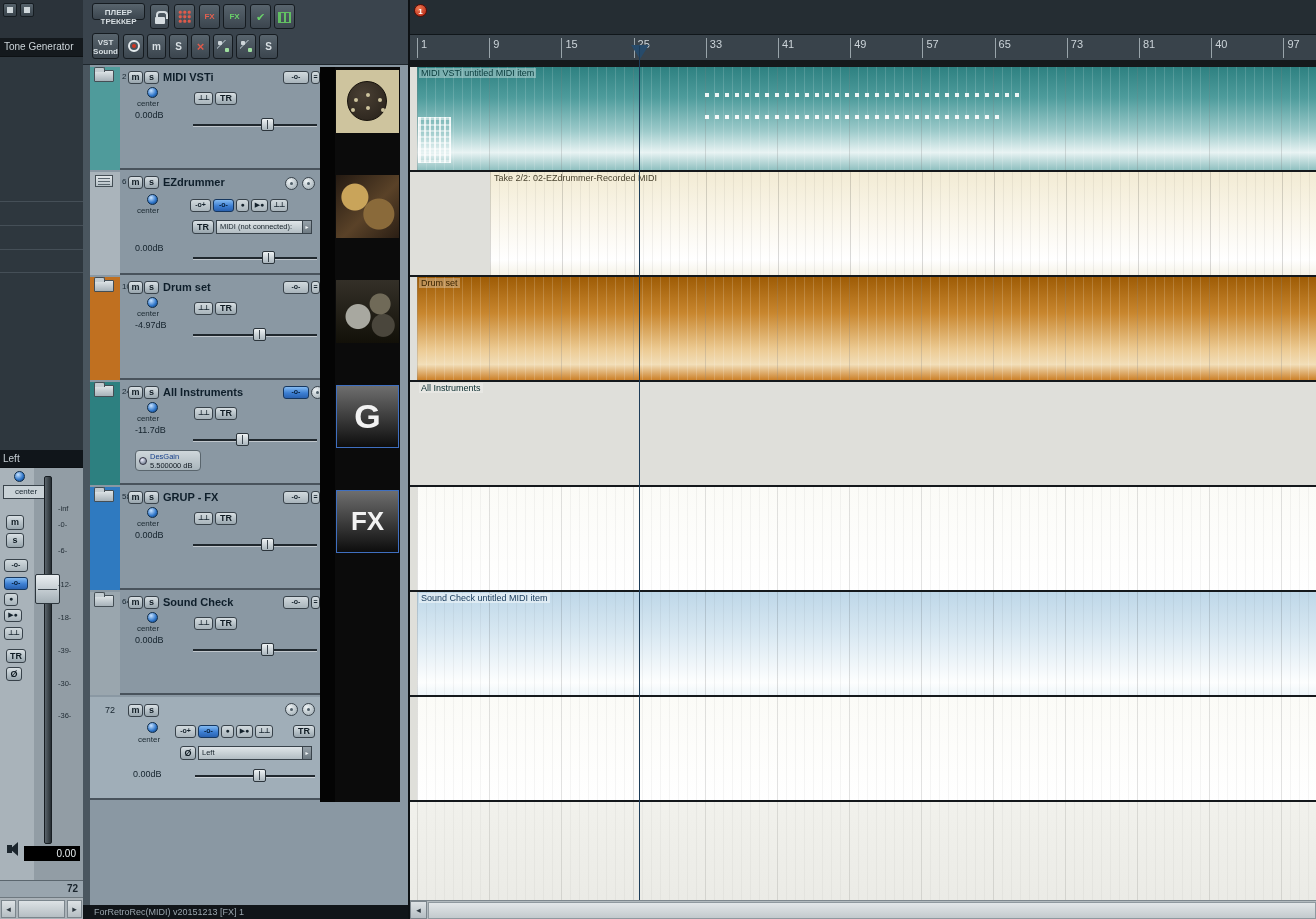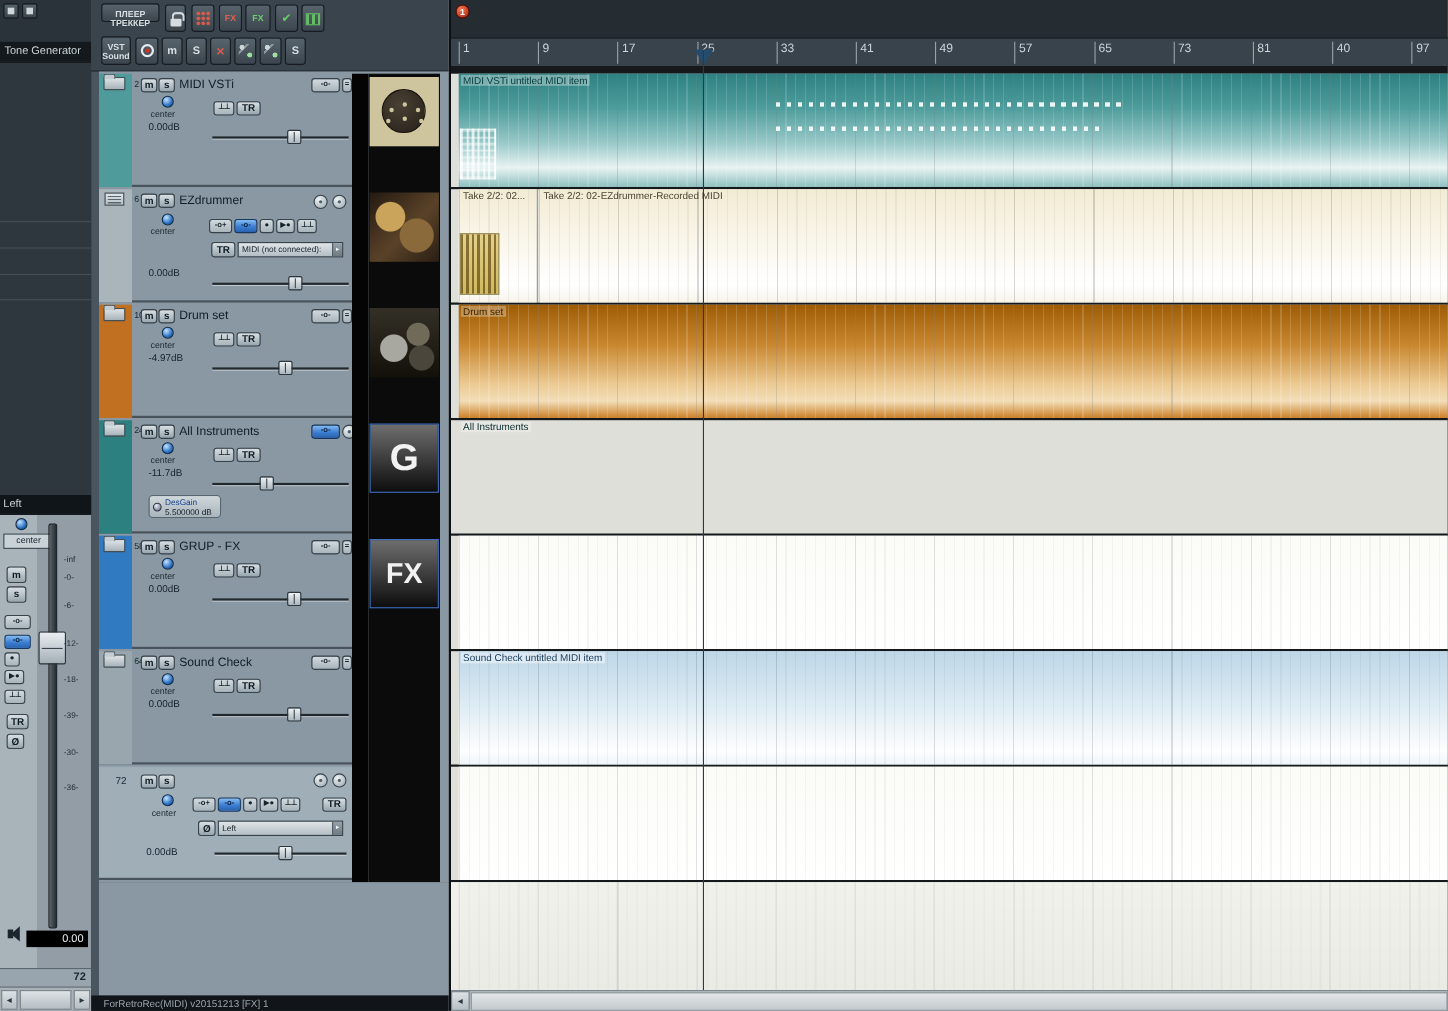--- a/index.html
+++ b/index.html
@@ -27,21 +27,21 @@
         white-space:nowrap; overflow:hidden; }
   .dd .arr { position:absolute; right:0; top:0; bottom:0; width:9px; border-left:1px solid #39434b;
         background:linear-gradient(180deg,#97a2aa,#6e7a82); color:#f0f4f6; font-size:6px; line-height:12px; text-align:center;}
   .hfader { position:absolute; height:13px; }
   .hfader .line { position:absolute; left:0; right:0; top:6px; height:2px; background:#20282e;
                   box-shadow:0 1px 0 rgba(255,255,255,0.45); }
   .hfader .handle { position:absolute; top:0; width:13px; height:13px; border:1px solid #2c353c; border-radius:2px;
                   background:linear-gradient(180deg,#eef2f4,#aab6bd); }
   .hfader .handle::after { content:''; position:absolute; left:5px; top:1px; bottom:1px; width:1px; background:#3c464e;}
   .tnum { position:absolute; font-size:8px; color:#182630; }
-  .tname { position:absolute; font-size:11px; font-weight:normal; color:#0e1e2a; white-space:nowrap; }
+  .tname { position:absolute; font-size:11px; font-weight:bold; color:#0e1e2a; white-space:nowrap; }
   .pan  { position:absolute; font-size:8px; color:#1a2830; width:38px; text-align:center; }
   .vol  { position:absolute; font-size:9px; color:#14222c; }
   .folder { position:absolute; width:20px; height:12px; border:1px solid #444e55; border-radius:1px;
             background:linear-gradient(180deg,#dfe5e8,#a7b2b9); }
   .folder::before { content:''; position:absolute; left:-1px; top:-4px; width:9px; height:4px;
             background:#c3ccd1; border:1px solid #444e55; border-bottom:none; border-radius:2px 2px 0 0;}
 
   
   #left-rail { position:absolute; left:0; top:0; width:83px; height:919px; background:#2b333a; }
   .mini-ico { position:absolute; width:14px; height:14px; background:linear-gradient(180deg,#57636c,#39434b);
@@ -464,21 +464,21 @@
     <div id="panel-bottom"></div>
     <div id="status">ForRetroRec(MIDI) v20151213 [FX] 1</div>
   </div>
 
   <div id="arrange">
     <div id="ruler">
       <div id="marker1">1</div>
       <div id="tickstrip">
           <span class="rtick" style="left: 7px;">1</span>
           <span class="rtick" style="left: 79.2px;">9</span>
-          <span class="rtick" style="left: 151.4px;">17</span>
+          <span class="rtick" style="left: 151.4px;">15</span>
           <span class="rtick" style="left: 223.6px;">25</span>
           <span class="rtick" style="left: 295.8px;">33</span>
           <span class="rtick" style="left: 368px;">41</span>
           <span class="rtick" style="left: 440.2px;">49</span>
           <span class="rtick" style="left: 512.4px;">57</span>
           <span class="rtick" style="left: 584.6px; text-align: right;">65</span>
           <span class="rtick" style="left: 656.8px;">73</span>
           <span class="rtick" style="left: 729px;">81</span>
           <span class="rtick" style="left: 801.2px;">40</span>
           <span class="rtick" style="left: 873.4px;">97</span>
@@ -490,24 +490,20 @@
       <div class="lane" style="top:7px">
         <div class="item item-teal">
           <span class="ilabel" style="color:#07393a;background:rgba(255,255,255,0.35)">MIDI VSTi untitled MIDI item</span>
           <div class="nstrip" style="left:288px;top:26px;width:316px;height:4px"></div>
           <div class="nstrip" style="left:288px;top:48px;width:300px;height:4px"></div>
           <div class="nblock" style="left:1px;top:50px;width:33px;height:46px"></div>
         </div>
       </div>
 
       <div class="lane" style="top:112px">
-        <div class="item item-cream" style="left:7px;width:72px;border-right:1px solid #9a9a88">
-          <span class="ilabel" style="color:#4a4430">Take 2/2: 02...</span>
-          <div class="yblock" style="left:1px;top:40px;width:36px;height:56px"></div>
-        </div>
         <div class="item item-cream" style="left:80px">
           <span class="ilabel" style="color:#4a4430">Take 2/2: 02-EZdrummer-Recorded MIDI</span>
         </div>
       </div>
 
       <div class="lane" style="top:217px">
         <div class="item item-orange">
           <span class="ilabel" style="color:#3a2400;background:rgba(255,255,255,0.3)">Drum set</span>
         </div>
       </div>

